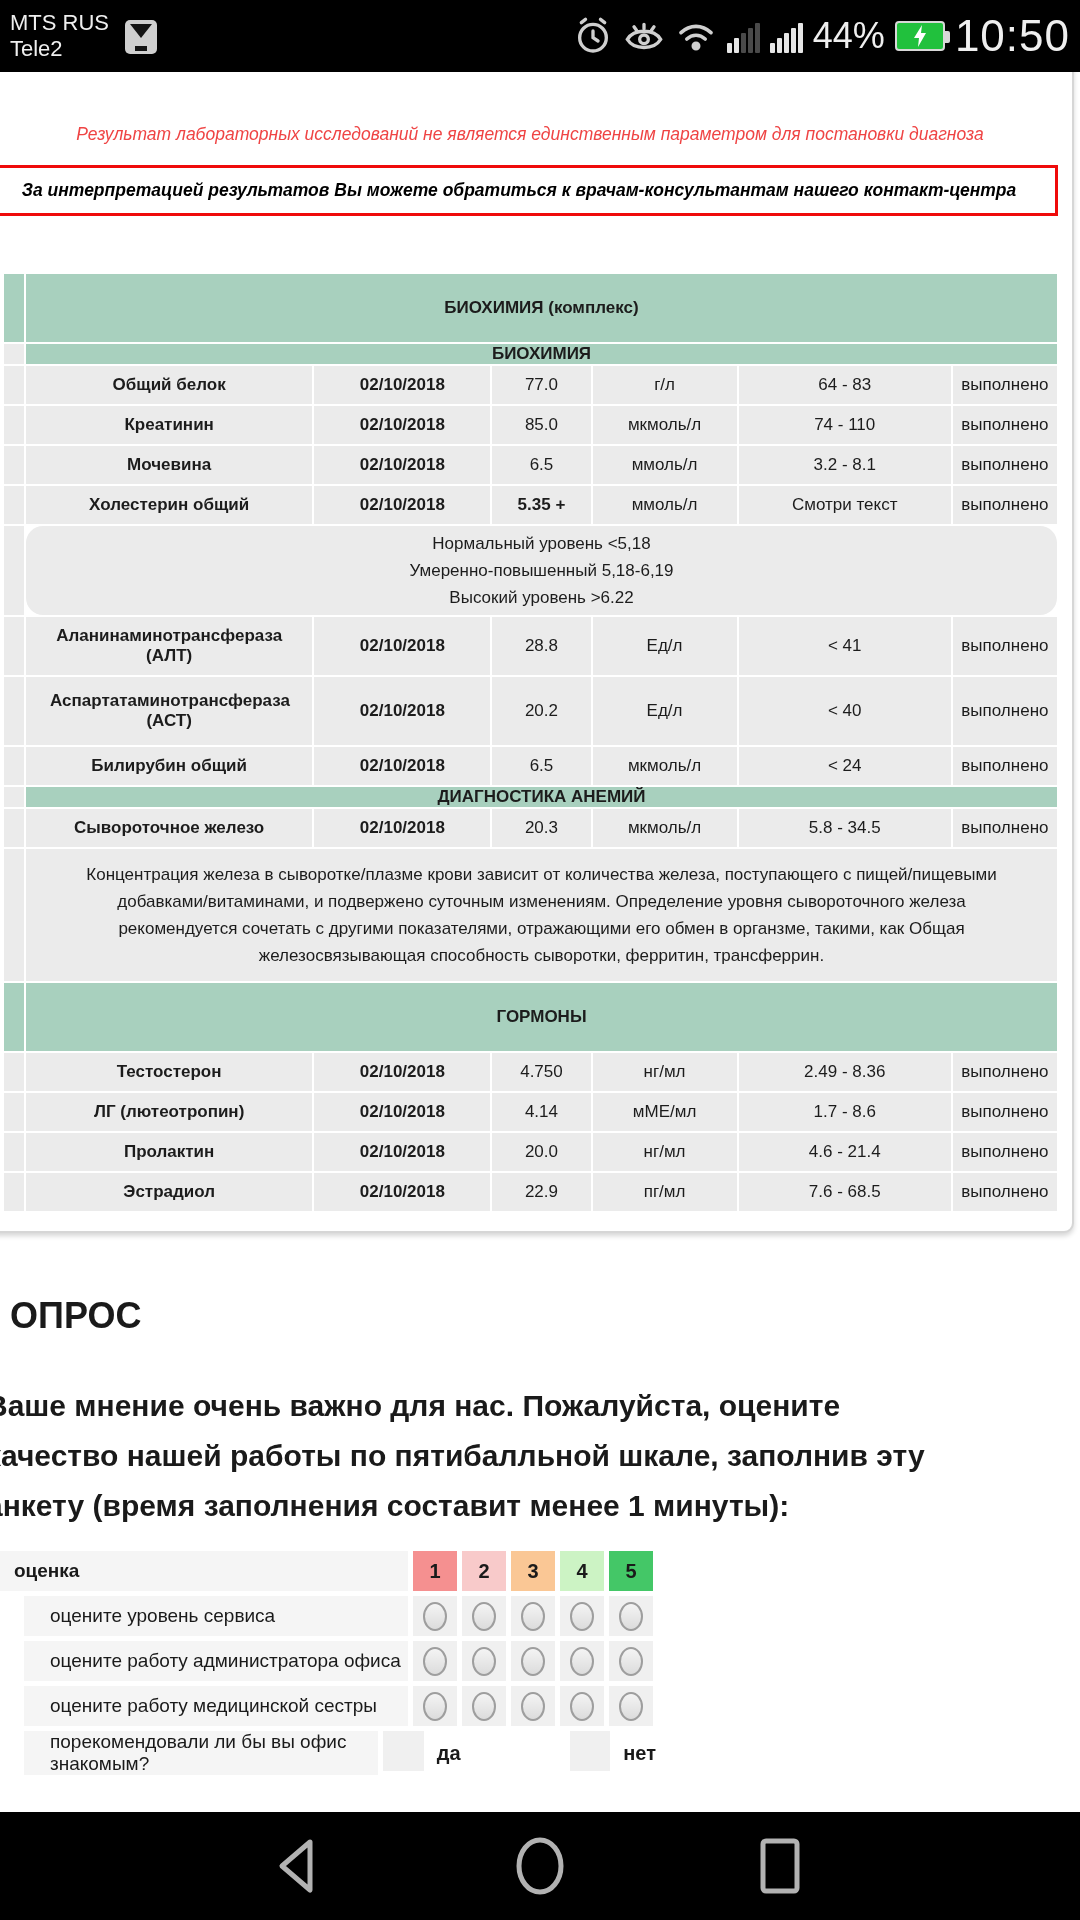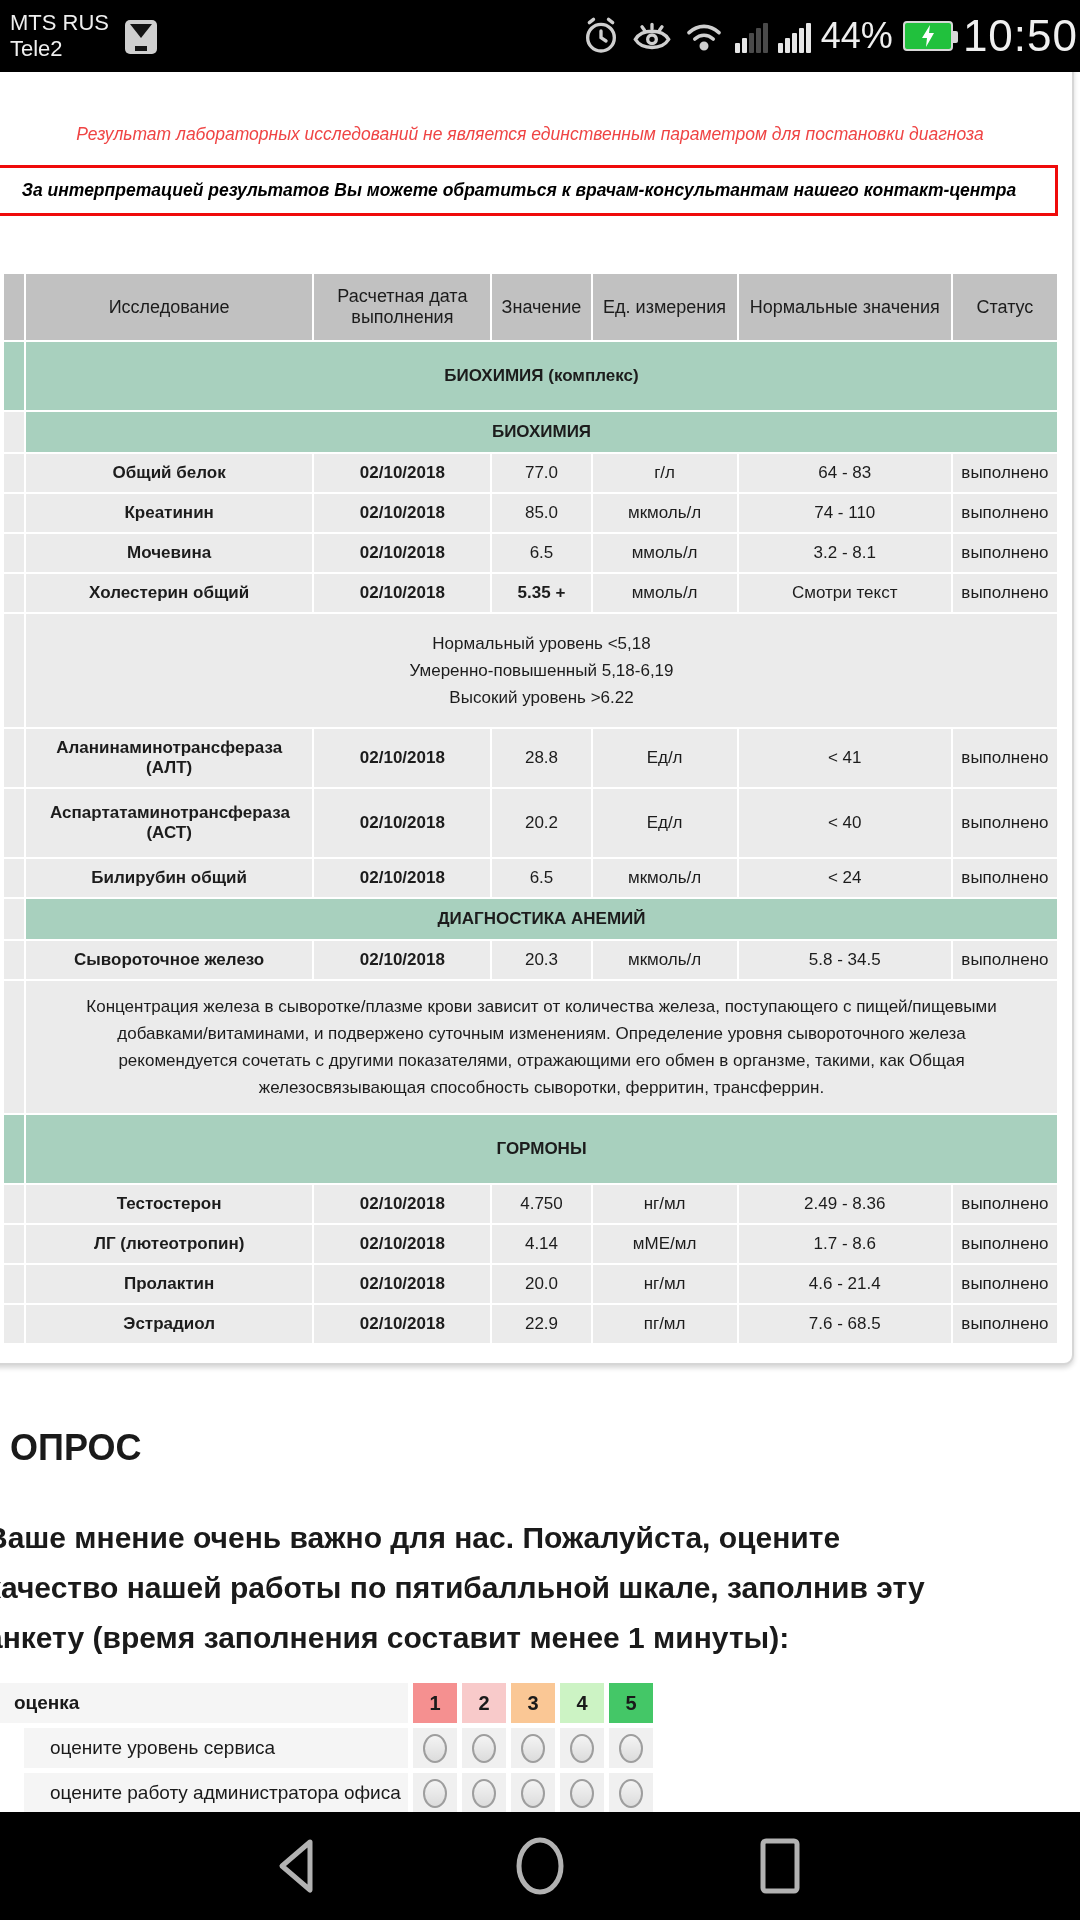--- a/index.html
+++ b/index.html
@@ -9,21 +9,21 @@
     background:#fff; position:relative; overflow:hidden; color:#1a1a1a;
   }
   
   .statusbar {
     position:absolute; top:0; left:0; width:1080px; height:72px;
     background:#000; z-index:50; display:flex; align-items:center;
   }
   .carrier { color:#efefef; font-size:22px; line-height:26px; margin-left:10px; }
   .mail-icon { margin-left:14px; width:36px; height:40px; position:relative; }
   .mail-icon svg { display:block; }
-  .sb-right { position:absolute; right:2px; top:0; height:72px; display:flex; align-items:center; gap:10px; }
+  .sb-right { position:absolute; right:10px; top:0; height:72px; display:flex; align-items:center; gap:10px; }
   .sb-ico svg { display:block; }
   .sig { display:flex; align-items:flex-end; gap:2px; height:34px; }
   .sig i { display:block; width:5px; border-radius:1px; }
   .pct { color:#efefef; font-size:36px; }
   .batt { width:50px; height:30px; border:2px solid #d8d8d8; border-radius:4px; background:#21c13d; position:relative; display:flex; align-items:center; justify-content:center; }
   .batt::after { content:""; position:absolute; right:-7px; top:8px; width:5px; height:12px; background:#d8d8d8; border-radius:0 2px 2px 0; }
   .clock { color:#efefef; font-size:44px; letter-spacing:1px; }
   
   .content { position:absolute; top:72px; left:0; width:1080px; }
   .panel {
@@ -37,23 +37,23 @@
     margin:20px 0 0 -22px; width:1078px;
     border:3px solid #ef0b0b; padding:12px 30px;
     text-align:center;
   }
   .warnbox span { color:#000000; font-weight:700; font-style:italic; font-size:17.5px; }
   
   table.results { border-collapse:separate; border-spacing:2px; margin-top:56px; width:1057px; table-layout:fixed; }
   table.results td { font-size:17px; text-align:center; vertical-align:middle; background:#ebebeb; padding:9px 6px; color:#1c1c1c; }
   table.results td.hdr { background:#c1c1c1; font-size:18px; padding:12px 4px; }
   td.sec1 { background:#a8d0be !important; font-weight:700; padding:24px 0 !important; }
-  td.sec2 { background:#a8d0be !important; font-weight:700; padding:10px 0 !important; }
+  td.sec2 { background:#a8d0be !important; font-weight:700; padding:0 0 !important; }
   td.bold, .b { font-weight:700; }
-  td.note-c { padding:16px 10px !important; line-height:27px; }
+  td.note-c { padding:4px 10px !important; line-height:27px;border-radius:17px; }
   td.note-j { padding:12px 44px !important; line-height:27px; }
   
   .oprose-title { font-size:36px; font-weight:700; margin:62px 0 0 10px; }
   .intro { margin:44px 0 0 -14px; font-weight:700; font-size:30px; line-height:50px; }
   .survey { margin-top:20px; width:656px; }
   .s-row { display:flex; margin-bottom:5px; }
   .s-label-head { width:408px; background:#f5f5f5; font-weight:700; font-size:19px; display:flex; align-items:center; padding-left:14px; }
   .s-label { width:384px; margin-left:24px; background:#f5f5f5; font-size:19px; display:flex; align-items:center; padding-left:26px; }
   .scale-cell { width:44px; height:40px; margin-left:5px; display:flex; align-items:center; justify-content:center; font-weight:700; font-size:20px; }
   .radio-cell { width:44px; height:40px; margin-left:5px; background:#f0f0f0; display:flex; align-items:center; justify-content:center; }
@@ -138,29 +138,20 @@
       <colgroup>
         <col style="width:20px">
           <col style="width:286px">
           <col style="width:176px">
           <col style="width:98px">
           <col style="width:144px">
           <col style="width:212px">
           <col style="width:104px">
       </colgroup>
       <tbody>
-          <tr>
-        <td class="hdr"></td>
-        <td class="hdr">Исследование</td>
-        <td class="hdr">Расчетная дата выполнения</td>
-        <td class="hdr">Значение</td>
-        <td class="hdr">Ед. измерения</td>
-        <td class="hdr">Нормальные значения</td>
-        <td class="hdr">Статус</td>
-      </tr>
       <tr>
         <td class="sec1"></td>
         <td class="sec1" colspan="6">БИОХИМИЯ (комплекс)</td>
       </tr>
       <tr>
         <td></td>
         <td class="sec2" colspan="6">БИОХИМИЯ</td>
       </tr>
       <tr>
         <td></td>

